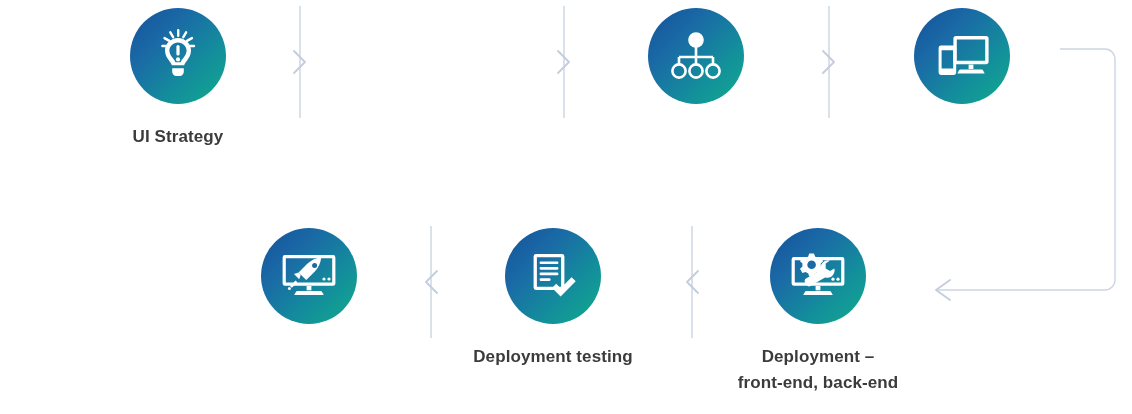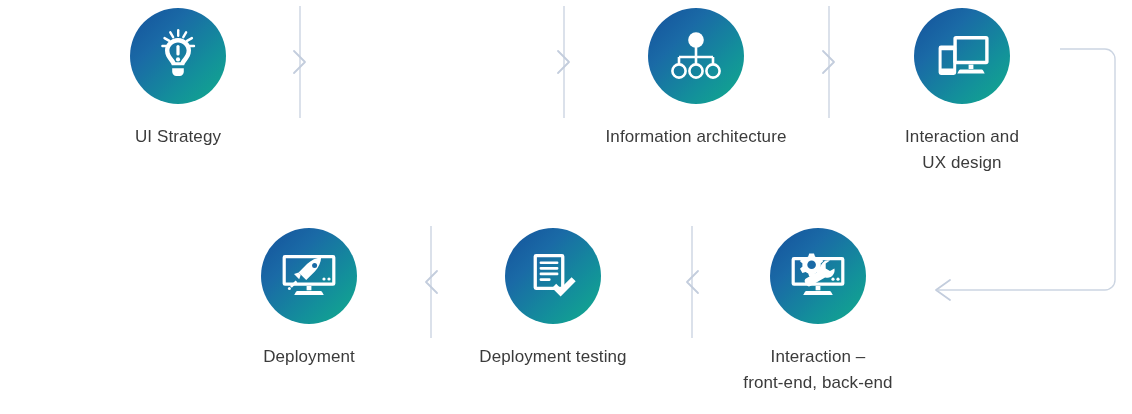--- a/index.html
+++ b/index.html
@@ -12,20 +12,21 @@
     height: 414px;
     position: relative;
     overflow: hidden;
     font-family: "Liberation Sans", sans-serif;
     color: #3c3c3c;
   }
 
   #flow-diagram {
     position: absolute;
     inset: 0;
+    font-weight: bold;
   }
 
   
   .step {
     position: absolute;
     width: 200px;
     text-align: center;
   }
   .step-circle {
     width: 96px;
@@ -125,21 +126,20 @@
           <line x1="11" y1="26" x2="11" y2="33"></line>
           <line x1="28" y1="26" x2="28" y2="33"></line>
           <line x1="45" y1="26" x2="45" y2="33"></line>
           <circle cx="11" cy="40" r="6.6"></circle>
           <circle cx="28" cy="40" r="6.6"></circle>
           <circle cx="45" cy="40" r="6.6"></circle>
         </g>
         <circle cx="28" cy="9" r="7.8" fill="#ffffff"></circle>
       </svg>
     </div>
-    <div class="step-label">Information architecture</div>
   </div>
 
   <div class="connector" style="left:814px; top:6px;">
     <svg width="30" height="112" viewBox="0 0 30 112">
       <line x1="15" y1="0" x2="15" y2="112" stroke="#ccd5e2" stroke-width="1.4"></line>
       <polyline points="9,45 20,56 9,67" fill="none" stroke="#c3cddd" stroke-width="1.8" stroke-linecap="round" stroke-linejoin="round"></polyline>
     </svg>
   </div>
 
   <div class="step row-top" style="left:862px;">
@@ -150,22 +150,20 @@
           <path d="M22 5h30a2.6 2.6 0 0 1 2.6 2.6v23a2.6 2.6 0 0 1-2.6 2.6H22a2.6 2.6 0 0 1-2.6-2.6v-23A2.6 2.6 0 0 1 22 5zm0.8 3.4v21.4h28.4V8.4z"></path>
           <rect x="34.6" y="33.6" width="4.8" height="4.4"></rect>
           <path d="M27 38.6h20c1 0 1.9 0.5 2.4 1.4l1.3 2.4H23.3l1.3-2.4c0.5-0.9 1.4-1.4 2.4-1.4z"></path>
 
           <path d="M7 14.5h12.8a2.4 2.4 0 0 1 2.4 2.4v24.6a2.4 2.4 0 0 1-2.4 2.4H7a2.4 2.4 0 0 1-2.4-2.4V16.9A2.4 2.4 0 0 1 7 14.5zm0.6 4.7v18.2h11.6V19.2z"></path>
           <circle cx="13.4" cy="40.6" r="1.5"></circle>
           <rect x="10.6" y="16.4" width="5.6" height="1.2" rx="0.6"></rect>
         </g>
       </svg>
     </div>
-    <div class="step-label">Interaction and
-UX design</div>
   </div>
 
   <div class="wrap-arrow">
     <svg width="200" height="262" viewBox="0 0 200 262">
       <path d="M140 9 H185 a10 10 0 0 1 10 10 V240 a10 10 0 0 1 -10 10 H18" fill="none" stroke="#ccd5e2" stroke-width="1.4"></path>
       <polyline points="30,240 16,250 30,260" fill="none" stroke="#c3cddd" stroke-width="1.8" stroke-linecap="round" stroke-linejoin="round"></polyline>
     </svg>
   </div>
 
   <div class="step row-bot" style="left:209px;">
@@ -184,21 +182,20 @@
 
           <circle cx="34.6" cy="14.4" r="2.5" fill="#1a6aa6"></circle>
 
           <path d="M18.6 21.5l-4.6 1.6 5.2 5.2 1.6-4.6z"></path>
 
           <path d="M15.6 29.4l-5.6 5.6 1.8 1.8 5.6-5.6z"></path>
           <circle cx="9.4" cy="37.6" r="1.5"></circle>
         </g>
       </svg>
     </div>
-    <div class="step-label">Deployment</div>
   </div>
 
   <div class="connector" style="left:416px; top:226px;">
     <svg width="30" height="112" viewBox="0 0 30 112">
       <line x1="15" y1="0" x2="15" y2="112" stroke="#ccd5e2" stroke-width="1.4"></line>
       <polyline points="21,45 10,56 21,67" fill="none" stroke="#c3cddd" stroke-width="1.8" stroke-linecap="round" stroke-linejoin="round"></polyline>
     </svg>
   </div>
 
   <div class="step row-bot" style="left:453px;">
@@ -239,17 +236,17 @@
           <circle cx="44" cy="28.2" r="1.6"></circle>
           <circle cx="49" cy="28.2" r="1.6"></circle>
 
           <path d="M20.2 2.4l-1 3.2a10 10 0 0 0-2.6 1.5l-3.2-1-2.4 4.2 2.5 2.2a10 10 0 0 0 0 3l-2.5 2.2 2.4 4.2 3.2-1a10 10 0 0 0 2.6 1.5l1 3.2h4.8l1-3.2a10 10 0 0 0 2.6-1.5l3.2 1 2.4-4.2-2.5-2.2a10 10 0 0 0 0-3l2.5-2.2-2.4-4.2-3.2 1a10 10 0 0 0-2.6-1.5l-1-3.2z"></path>
           <circle cx="22.6" cy="13.8" r="4.3" fill="#1a6aa6"></circle>
 
           <path d="M41 9.6a7.6 7.6 0 0 0-9.2 9.5L17.4 27.3a3.2 3.2 0 0 0-1.2 4.4l1.1 1.9a3.2 3.2 0 0 0 4.4 1.2l14.4-8.2a7.6 7.6 0 0 0 9.3-9.2l-4.4 2.5-4.3-2.5v-5z"></path>
         </g>
       </svg>
     </div>
-    <div class="step-label">Interaction –
+    <div class="step-label">Deployment –
 front-end, back-end</div>
   </div>
 
 </div>
 
 </body></html>

